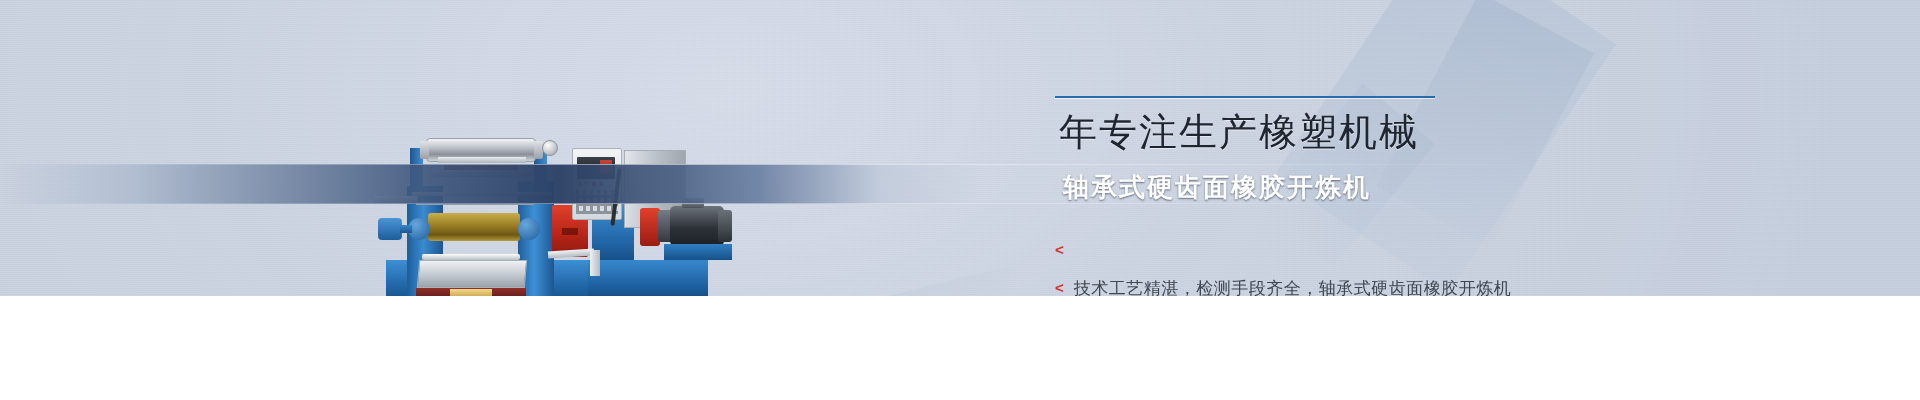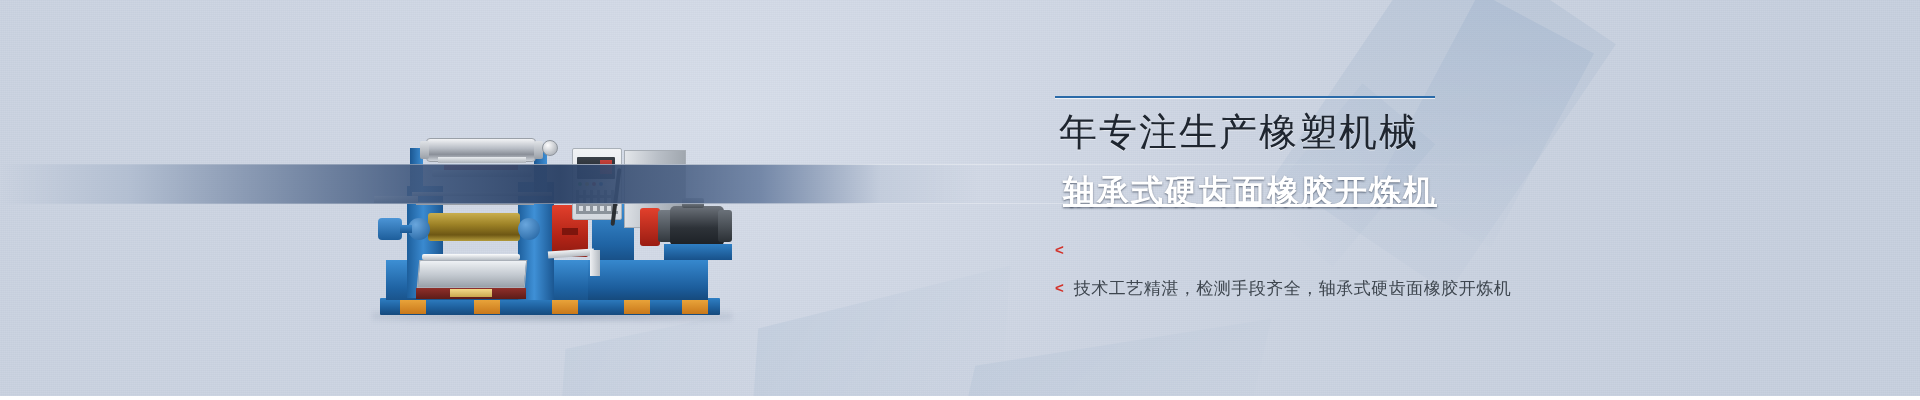--- a/index.html
+++ b/index.html
@@ -7,21 +7,21 @@
   html, body {
     width: 1920px;
     height: 400px;
     overflow: hidden;
     font-family: "Liberation Sans", "DejaVu Sans", sans-serif;
   }
 
   #banner {
     position: relative;
     width: 1920px;
-    height: 396px;
+    height: 296px;
     background:
       radial-gradient(ellipse 1100px 700px at 38% 30%, #d6dde9 0%, #ccd4e2 45%, #c6cfde 100%);
     overflow: hidden;
   }
 
   
   .bg-shape {
     position: absolute;
     pointer-events: none;
   }
@@ -253,27 +253,26 @@
         rgba(200,210,225,0.00) 980px);
   }
   #subbar .sb-top { position:absolute; left:0; top:0; width:100%; height:1px;
         background: linear-gradient(90deg, rgba(255,255,255,0) 0%, rgba(255,255,255,.55) 35%, rgba(255,255,255,0) 80%); }
   #subbar .sb-bot { position:absolute; left:0; bottom:0; width:100%; height:1px;
         background: linear-gradient(90deg, rgba(255,255,255,0) 0%, rgba(255,255,255,.45) 35%, rgba(255,255,255,0) 80%); }
   .subtitle {
     position: absolute;
     left: 1063px;
     top: 170px;
-    font-size: 32px;
+    font-size: 26px;
     font-weight: bold;
     color: #ffffff;
     letter-spacing: 2px;
     white-space: nowrap;
     text-shadow: 0 1px 2px rgba(10,20,40,0.55);
-    text-decoration: underline;
   }
 
   .bullets {
     position: absolute;
     left: 1055px;
     top: 243px;
   }
   .bullet {
     display: flex;
     align-items: baseline;

